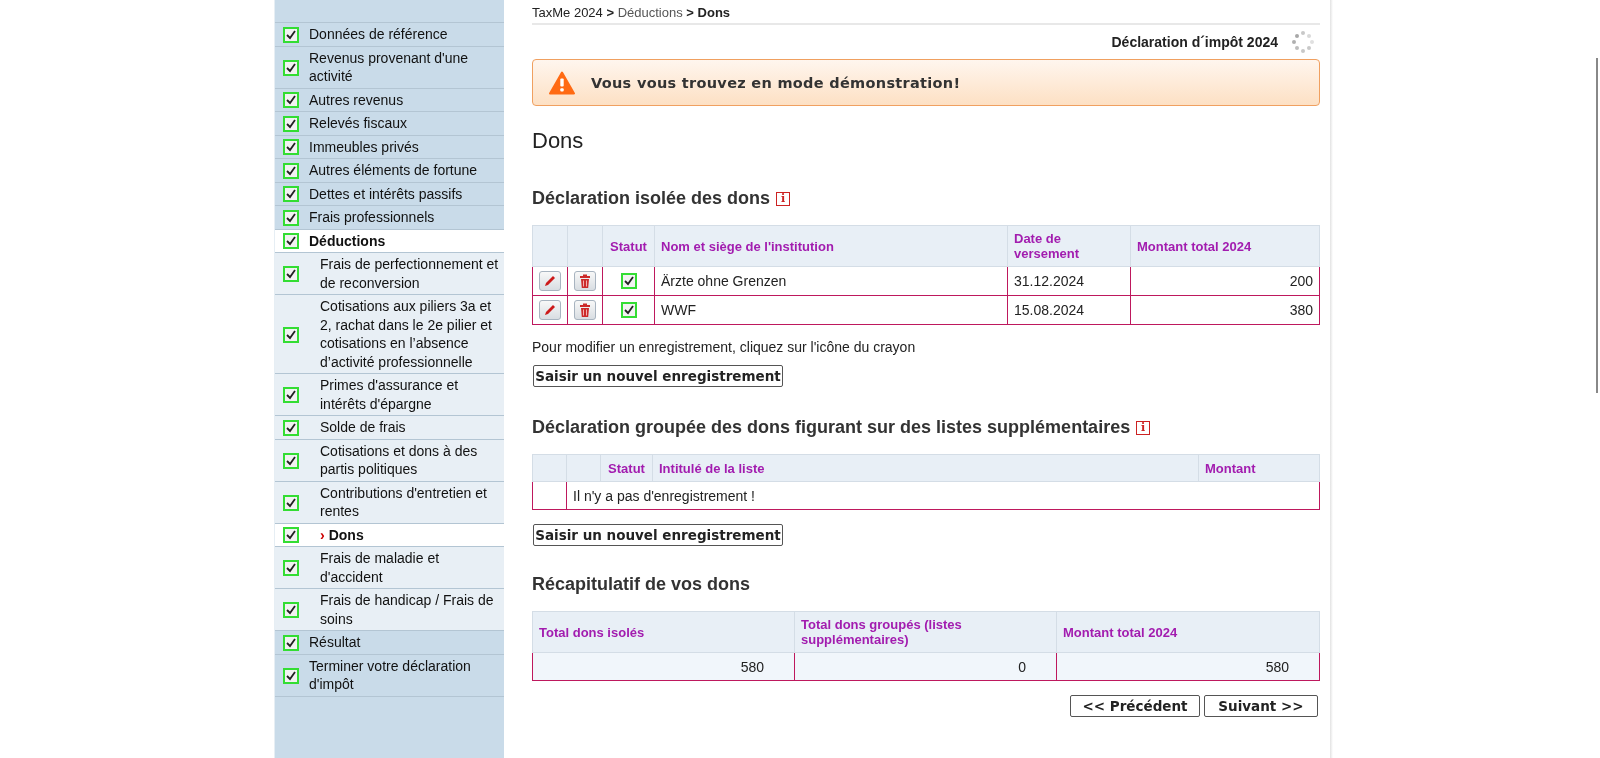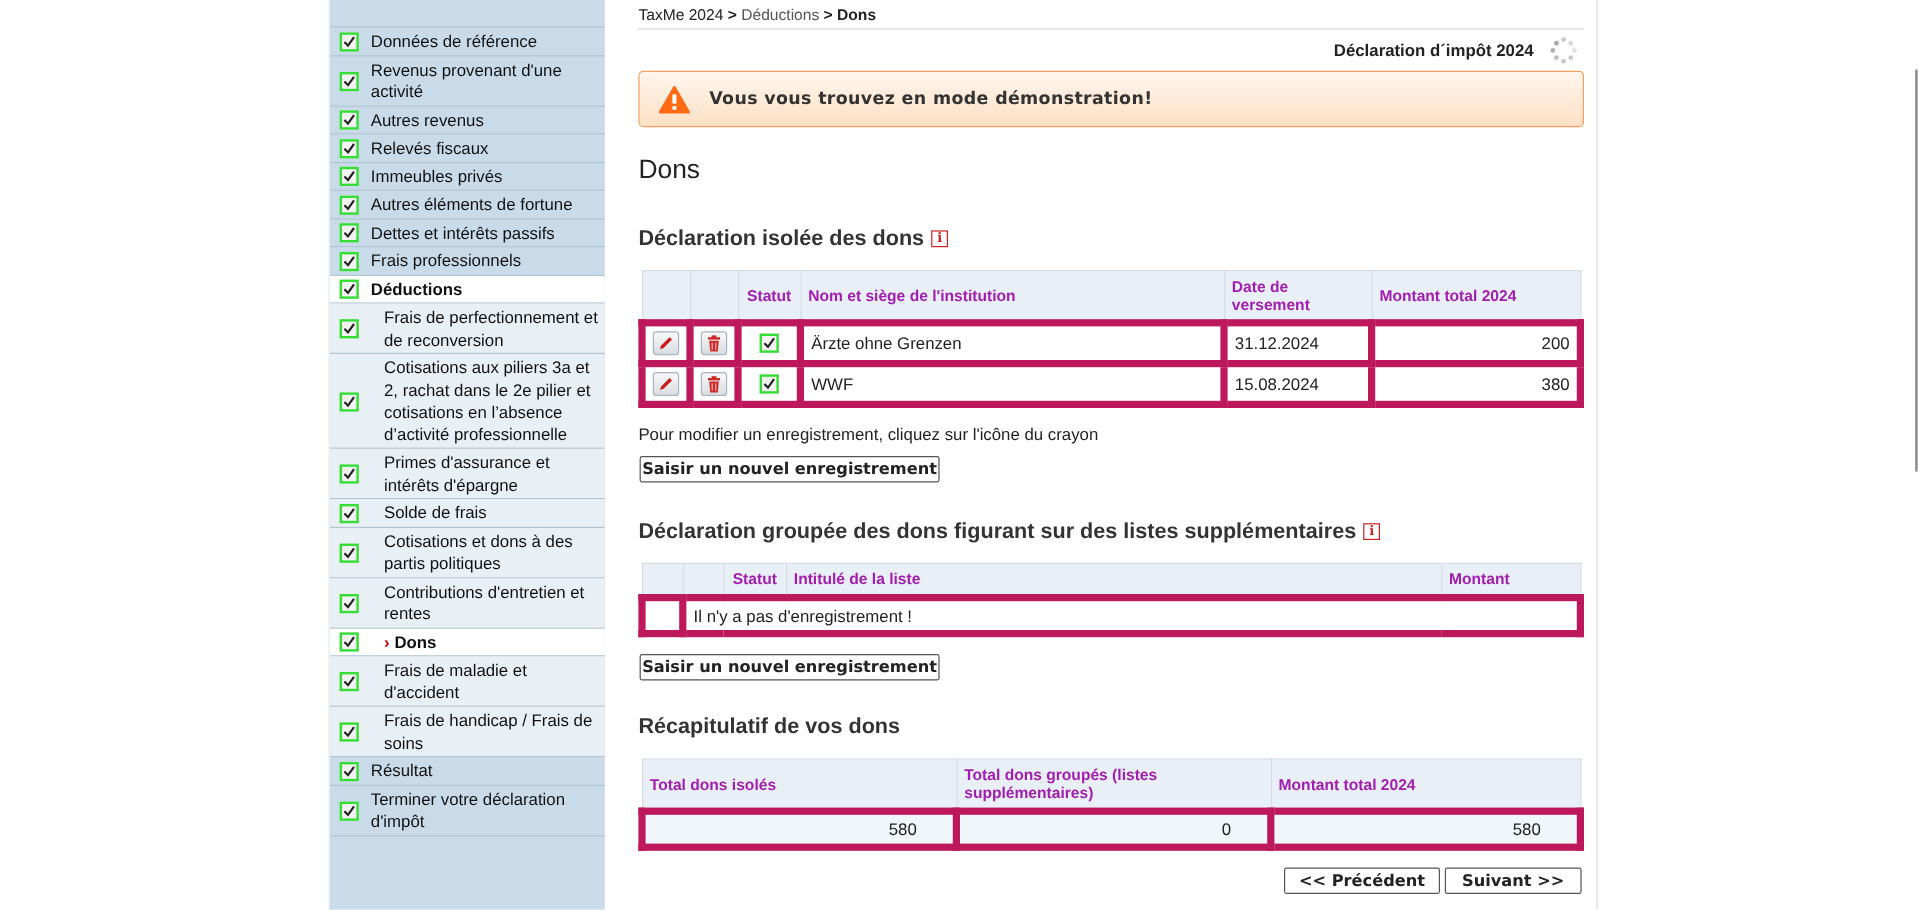--- a/index.html
+++ b/index.html
@@ -70,21 +70,21 @@
   .info-icon {
     display: inline-flex; width: 14px; height: 14px; border: 1.5px solid #cc2222; color: #cc2222;
     font-size: 11px; font-weight: bold; align-items: center; justify-content: center; margin-left: 6px;
     font-family: "DejaVu Serif", serif; line-height: 1;
   }
   table.grid { border-collapse: collapse; width: 788px; font-size: 14px; }
   table.grid th {
     background: #e8eff6; text-align: left; font-weight: bold; font-size: 13px; color: #a21caf;
     border: 1px solid #d4dde6; padding: 5px 6px; height: 27px;
   }
-  table.grid td { border: 6px solid #be185d; padding: 4px 6px; height: 28px; color: #222; }
+  table.grid td { border: 1px solid #be185d; padding: 4px 6px; height: 28px; color: #222; }
   table.grid td.num { text-align: right; }
   .icon-btn {
     width: 22px; height: 20px; border: 1px solid #a8b4c0; border-radius: 3px;
     background: linear-gradient(#f8f8f8, #d8dde2); display: flex; align-items: center; justify-content: center;
     margin: 0 auto; cursor: pointer;
   }
   .status-chk {
     width: 16px; height: 16px; border: 2px solid #33dd33; background: #f2f2f2;
     display: flex; align-items: center; justify-content: center; margin: 0 auto;
   }

